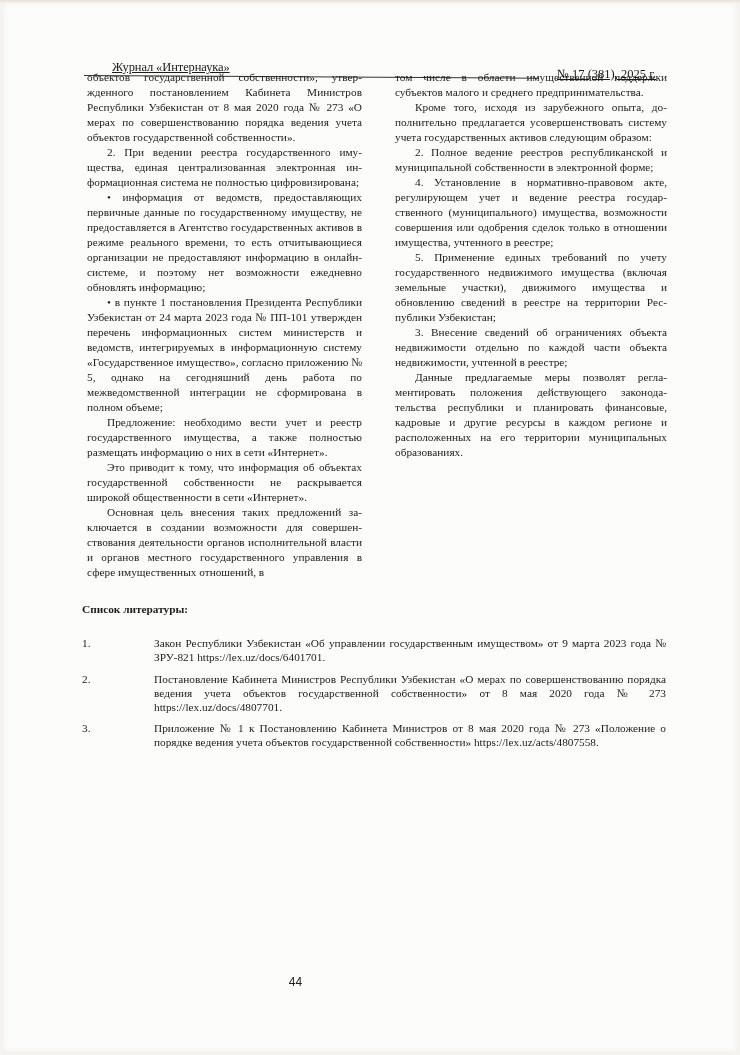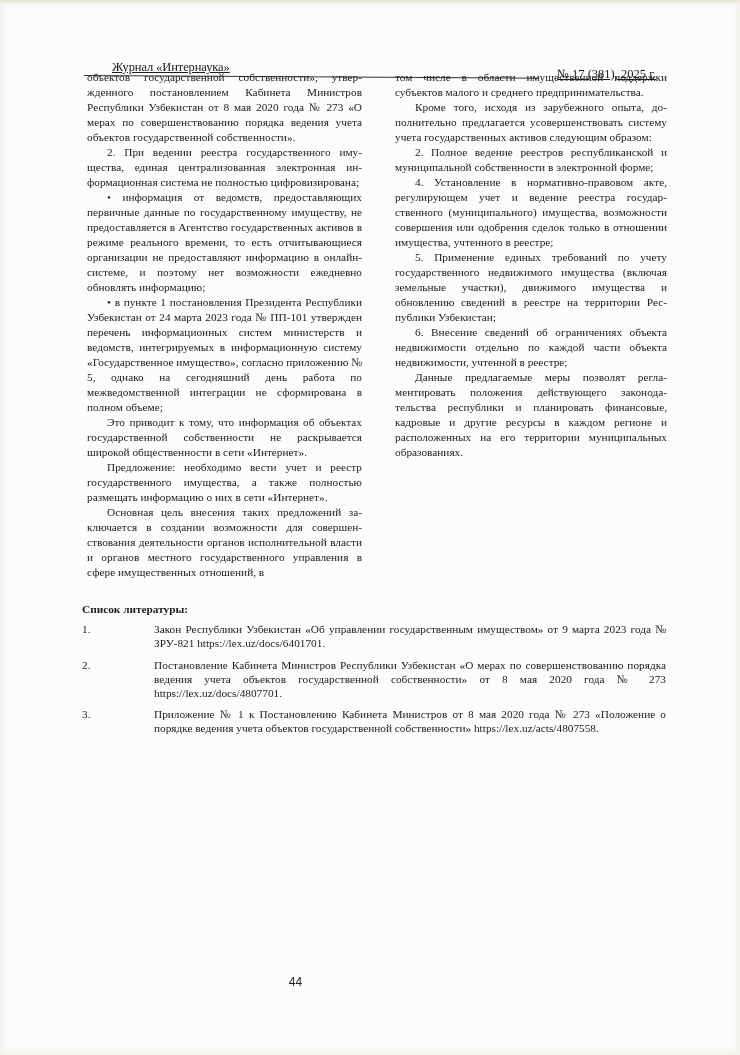--- a/index.html
+++ b/index.html
@@ -29,21 +29,21 @@
     hyphens: manual;
   }
   .col.left { left: 87px; }
   .col.right { left: 395px; width: 272px; }
   .col p { margin: 0; }
   .col p.ind { text-indent: 20px; }
   .col p.bullet { text-indent: 20px; }
   .refs {
     position: absolute; left: 82px; top: 602px; width: 584px; font-size: 11.3px; line-height: 14.2px;
   }
-  .refs-title { font-weight: bold; margin-bottom: 6px; }
+  .refs-title { font-weight: bold; margin-bottom: 20px; }
   .ref-item { display: flex; margin-bottom: 7px; }
   .ref-num { width: 26px; flex: 0 0 26px; }
   .ref-text { flex: 1; text-align: justify; margin-left: 46px; }
   .page-number {
     position: absolute; left: 0; width: 591px; top: 975px; text-align: center; font-size: 12px;
     font-family: "Liberation Sans", sans-serif;
   }
 </style>
 </head>
 <body>
@@ -55,32 +55,32 @@
   <span class="header-left">Журнал «Интернаука»</span>
   <div class="header-rule"></div>
   <span class="header-right">№ 17 (381), 2025 г.</span>
 </div>
 
 <div class="col left">
   <p class="plain">объектов государственной собственности», утвер­жденного постановлением Кабинета Министров Республики Узбекистан от 8 мая 2020 года № 273 «О мерах по совершенствованию порядка ведения учета объектов государственной собственности».</p>
   <p class="ind">2. При ведении реестра государственного иму­щества, единая централизованная электронная ин­формационная система не полностью цифровизи­рована;</p>
   <p class="bullet">• информация от ведомств, предоставляющих первичные данные по государственному имуще­ству, не предоставляется в Агентство государ­ственных активов в режиме реального времени, то есть отчитывающиеся организации не предостав­ляют информацию в онлайн-системе, и поэтому нет возможности ежедневно обновлять информацию;</p>
   <p class="bullet">• в пункте 1 постановления Президента Рес­публики Узбекистан от 24 марта 2023 года № ПП-101 утвержден перечень информационных систем министерств и ведомств, интегрируемых в инфор­мационную систему «Государственное имуще­ство», согласно приложению № 5, однако на сего­дняшний день работа по межведомственной инте­грации не сформирована в полном объеме;</p>
+  <p class="ind">Предложение: необходимо вести учет и реестр государственного имущества, а также полностью размещать информацию о них в сети «Интернет».</p>
   <p class="ind">Это приводит к тому, что информация об объ­ектах государственной собственности не раскрыва­ется широкой общественности в сети «Интернет».</p>
-  <p class="ind">Предложение: необходимо вести учет и реестр государственного имущества, а также полностью размещать информацию о них в сети «Интернет».</p>
   <p class="ind">Основная цель внесения таких предложений за­ключается в создании возможности для совершен­ствования деятельности органов исполнительной власти и органов местного государственного управления в сфере имущественных отношений, в</p>
 </div>
 
 <div class="col right">
   <p class="plain">том числе в области имущественной поддержки субъектов малого и среднего предпринимательства.</p>
   <p class="ind">Кроме того, исходя из зарубежного опыта, до­полнительно предлагается усовершенствовать си­стему учета государственных активов следующим образом:</p>
   <p class="ind">2. Полное ведение реестров республиканской и муниципальной собственности в электронной фор­ме;</p>
   <p class="ind">4. Установление в нормативно-правовом акте, регулирующем учет и ведение реестра государ­ственного (муниципального) имущества, возмож­ности совершения или одобрения сделок только в отношении имущества, учтенного в реестре;</p>
   <p class="ind">5. Применение единых требований по учету государственного недвижимого имущества (вклю­чая земельные участки), движимого имущества и обновлению сведений в реестре на территории Рес­публики Узбекистан;</p>
-  <p class="ind">6. Внесение сведений об ограничениях объекта недвижимости отдельно по каждой части объекта недвижимости, учтенной в реестре;</p>
+  <p class="ind">3. Внесение сведений об ограничениях объекта недвижимости отдельно по каждой части объекта недвижимости, учтенной в реестре;</p>
   <p class="ind">Данные предлагаемые меры позволят регла­ментировать положения действующего законода­тельства республики и планировать финансовые, кадровые и другие ресурсы в каждом регионе и расположенных на его территории муниципальных образованиях.</p>
 </div>
 
 <div class="refs">
   <div class="refs-title">Список литературы:</div>
   <div class="ref-item">
     <span class="ref-num">1.</span>
     <span class="ref-text">Закон Республики Узбекистан «Об управлении государственным имуществом» от 9 марта 2023 года № ЗРУ-821 https://lex.uz/docs/6401701.</span>
   </div>
   <div class="ref-item">

